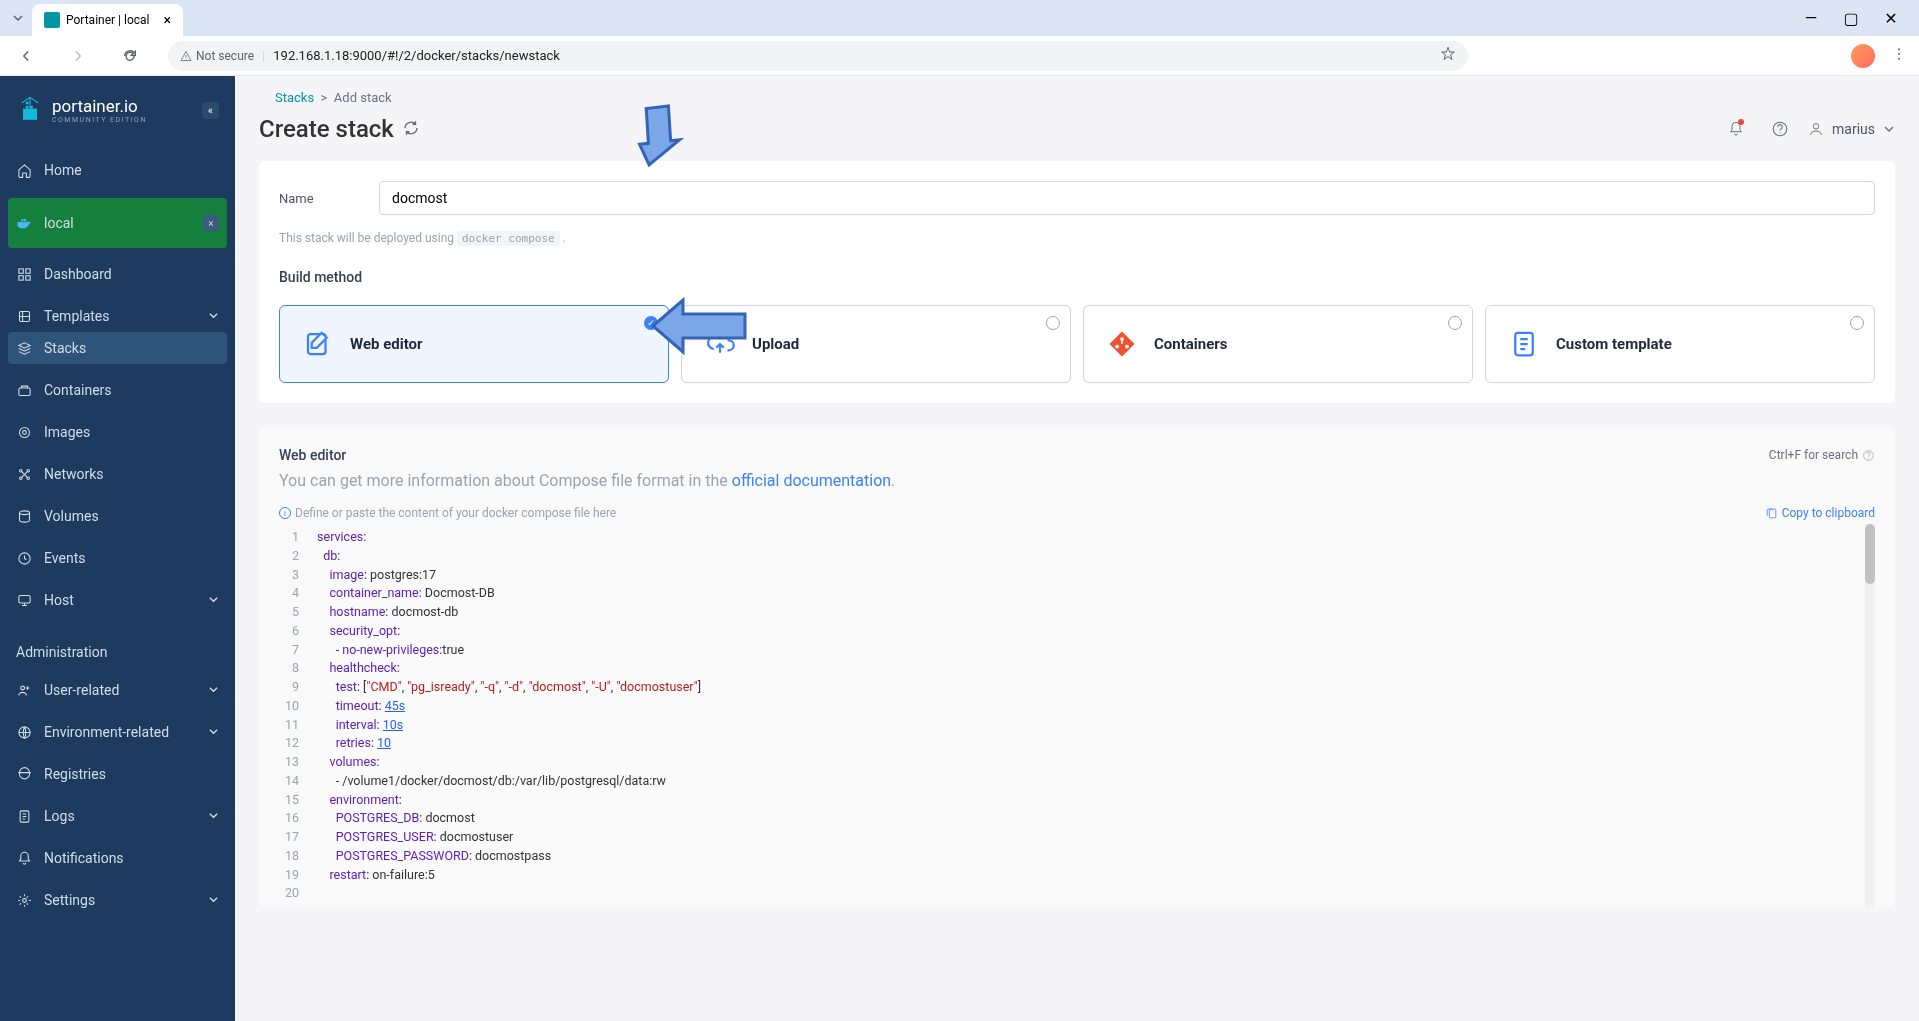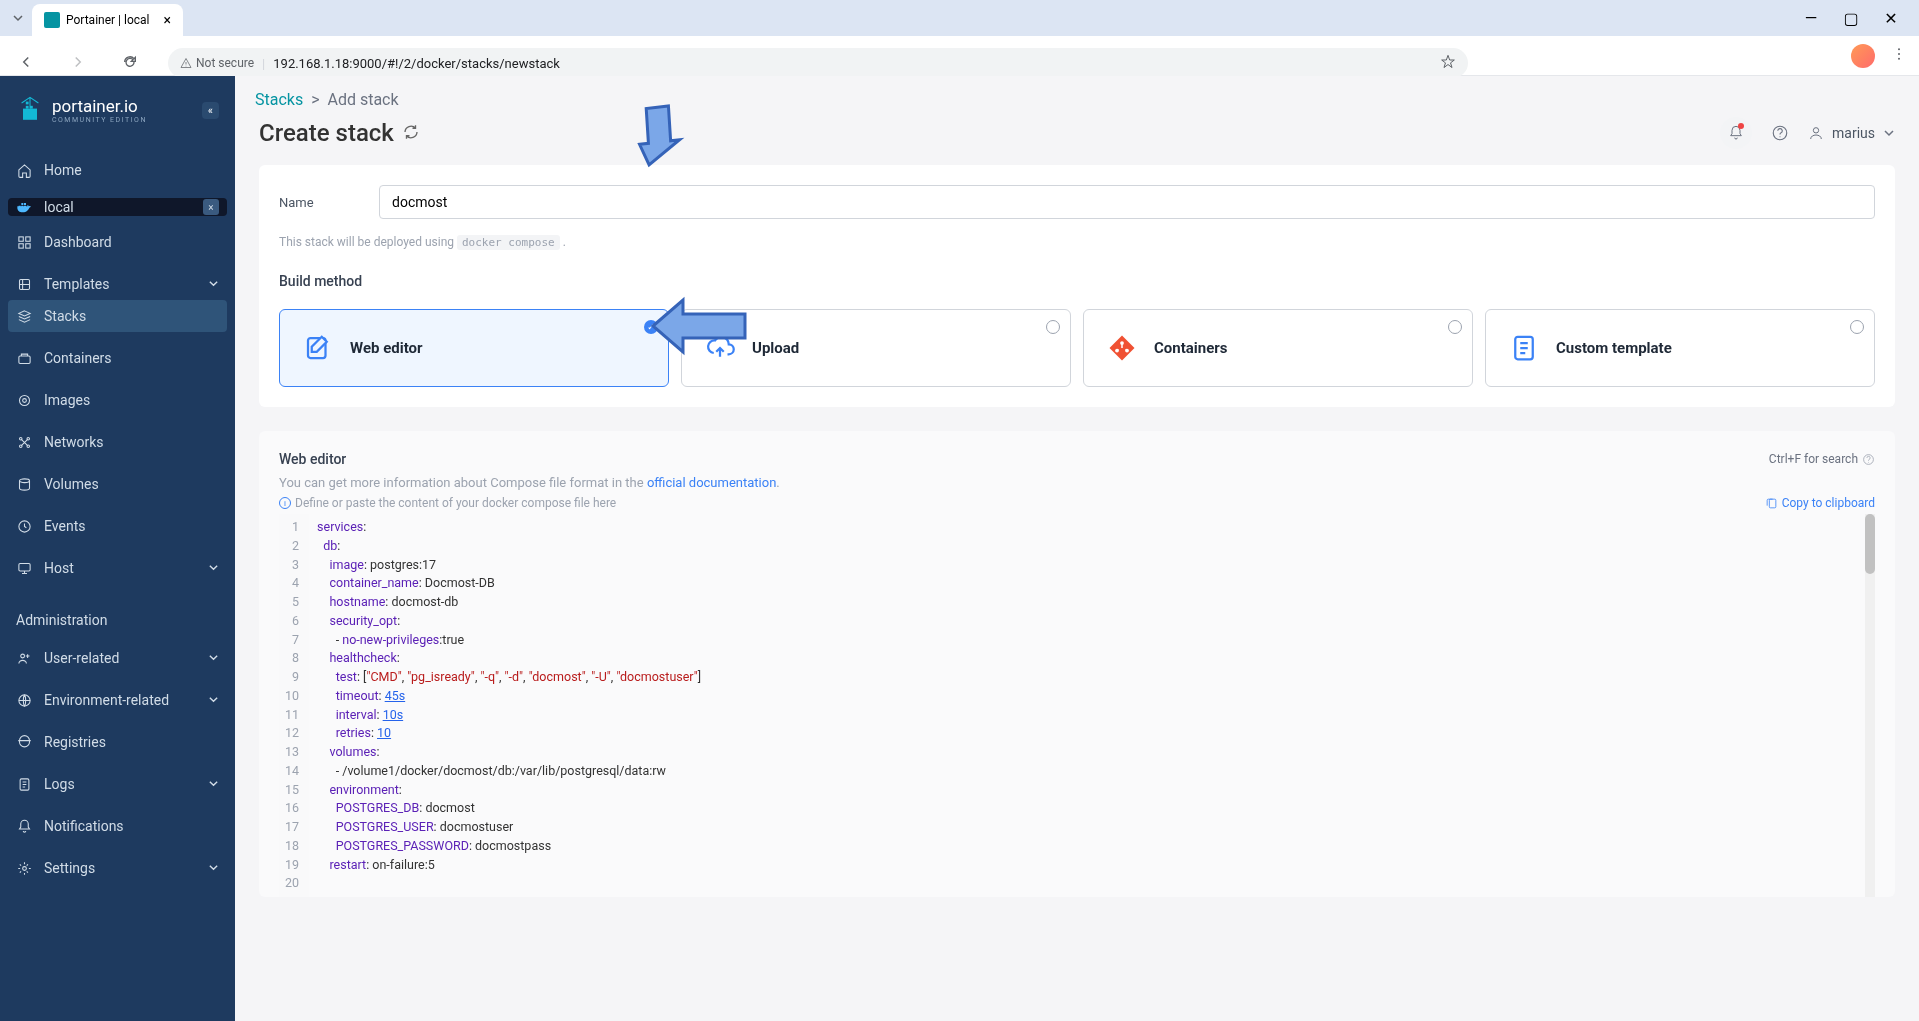--- a/index.html
+++ b/index.html
@@ -7,50 +7,50 @@
 
 
 .browser-chrome { background: #dce5f3; height: 36px; display: flex; align-items: center; padding: 0 8px; }
 .chrome-dropdown { width: 20px; height: 20px; display: flex; align-items: center; justify-content: center; cursor: pointer; }
 .tab { background: #fff; border-radius: 8px 8px 0 0; padding: 6px 12px; margin-left: 4px; display: flex; align-items: center; gap: 6px; font-size: 12px; height: 32px; margin-top: 4px; }
 .tab-icon { width: 16px; height: 16px; background: #0694a2; border-radius: 2px; }
 .tab-close { margin-left: 8px; cursor: pointer; font-size: 14px; }
 .chrome-right { margin-left: auto; display: flex; gap: 16px; padding-right: 8px; }
 .chrome-btn { width: 24px; height: 24px; display: flex; align-items: center; justify-content: center; cursor: pointer; }
 
-.url-bar-row { background: #fff; height: 40px; display: flex; padding: 12px 12px; gap: 24px; border-bottom: 1px solid #e5e7eb; }
+.url-bar-row { background: #fff; height: 40px; display: flex; align-items: center; padding: 12px 12px; gap: 24px; border-bottom: 1px solid #e5e7eb; }
 .nav-btn { width: 28px; height: 28px; display: flex; align-items: center; justify-content: center; cursor: pointer; color: #5f6368; }
 .url-bar { flex: 1; max-width: 1300px; background: #f1f3f4; border-radius: 16px; height: 30px; display: flex; align-items: center; padding: 0 12px; gap: 8px; font-size: 13px; color: #5f6368; }
 .security-badge { display: flex; align-items: center; gap: 4px; font-size: 12px; }
 .url-text { color: #202124; }
 .star-icon { margin-left: auto; cursor: pointer; }
 .url-right { margin-left: auto; display: flex; align-items: center; gap: 16px; }
 .avatar-chrome { width: 24px; height: 24px; border-radius: 50%; background: linear-gradient(135deg, #ff9a56, #ff6b6b); }
 .menu-dots { cursor: pointer; }
 
 
 .app { display: flex; height: calc(100vh - 76px); }
 .sidebar { width: 235px; background: #1e3a5f; color: #fff; display: flex; flex-direction: column; padding: 12px 0; }
 .logo-row { display: flex; align-items: center; padding: 8px 16px; gap: 8px; }
 .logo-icon { width: 28px; height: 28px; }
 .logo-text { display: flex; flex-direction: column; }
 .logo-main { font-size: 17px; font-weight: 400; color: #fff; }
 .logo-sub { font-size: 7px; letter-spacing: 1.5px; color: #8ca5bf; }
 .collapse-btn { margin-left: auto; background: #2a4a6f; border-radius: 4px; padding: 2px 6px; cursor: pointer; font-size: 11px; }
 .nav-item { display: flex; align-items: center; padding: 8px 16px; gap: 12px; font-size: 14px; cursor: pointer; color: #d1dce7; margin-top: 10px; }
 .nav-item.active { background: #2f5479; border-radius: 4px; margin: 0 8px; padding: 8px 8px; }
-.nav-item.local-active { background: #0f172a; border-radius: 4px; margin: 4px 8px; padding: 0 8px; }
+.nav-item.local-active { background: #15803d; border-radius: 4px; margin: 4px 8px; padding: 16px 8px; }
 .nav-item .chev { margin-left: auto; }
 .nav-icon { width: 16px; display: flex; justify-content: center; }
 .nav-section { padding: 12px 16px 4px; font-size: 14px; color: #d1dce7; }
 .local-close { margin-left: auto; background: #3a5a7f; border-radius: 3px; width: 16px; height: 16px; display:flex; align-items:center; justify-content:center; font-size: 10px; }
 
 
 .content { flex: 1; background: #f5f5f7; overflow-y: auto; position: relative; }
-.breadcrumb { padding: 14px 20px 0; font-size: 16px; color: #6b7280; }
+.breadcrumb { padding: 14px 40px 0; font-size: 13px; color: #6b7280; }
 .breadcrumb a { color: #0694a2; text-decoration: none; }
 .page-header { display: flex; align-items: center; padding: 8px 24px 16px; }
 .page-title { font-size: 24px; font-weight: 500; color: #333; display: flex; align-items: center; gap: 8px; }
 .refresh-icon { cursor: pointer; }
 .header-right { margin-left: auto; display: flex; align-items: center; gap: 12px; }
 .header-btn { width: 32px; height: 32px; border-radius: 50%; display: flex; align-items: center; justify-content: center; cursor: pointer; color: #6b7280; }
 .header-btn.bell { background: #f3f4f6; position: relative; }
 .bell-dot { position: absolute; top: 6px; right: 8px; width: 6px; height: 6px; background: #ef4444; border-radius: 50%; }
 .user-menu { display: flex; align-items: center; gap: 8px; cursor: pointer; color: #4b5563; font-size: 14px; }
 
@@ -68,21 +68,21 @@
 .build-card.selected { border-color: #3b82f6; background: #eff6ff; }
 .build-icon { width: 36px; height: 36px; display: flex; align-items: center; justify-content: center; }
 .build-title { font-size: 15px; font-weight: 700; color: #1f2937; }
 .build-radio { position: absolute; top: 10px; right: 10px; width: 14px; height: 14px; border: 1.5px solid #9ca3af; border-radius: 50%; }
 .build-check { position: absolute; top: 10px; right: 10px; width: 14px; height: 14px; background: #3b82f6; border-radius: 50%; display: flex; align-items: center; justify-content: center; color: #fff; font-size: 9px; }
 
 .editor-card { background: #fafafb; margin: 0 24px 24px; border-radius: 6px; padding: 20px 20px 0; }
 .editor-header { display: flex; align-items: center; margin-bottom: 8px; }
 .editor-title { font-size: 14px; font-weight: 500; color: #374151; }
 .editor-search { margin-left: auto; font-size: 12px; color: #6b7280; display: flex; align-items: center; gap: 4px; }
-.editor-hint { font-size: 13px; color: #9ca3af; margin-bottom: 6px; }
+.editor-hint { font-size: 16px; color: #9ca3af; margin-bottom: 16px; }
 .editor-hint a { color: #3b82f6; text-decoration: none; }
 .editor-toolbar { display: flex; align-items: center; margin-bottom: 4px; font-size: 12px; }
 .toolbar-left { display: flex; align-items: center; gap: 4px; color: #9ca3af; }
 .toolbar-right { margin-left: auto; color: #3b82f6; display: flex; align-items: center; gap: 4px; cursor: pointer; }
 .info-circle { width: 12px; height: 12px; border: 1px solid #3b82f6; border-radius: 50%; display: inline-flex; align-items: center; justify-content: center; font-size: 8px; color: #3b82f6; }
 
 .code-editor { display: flex; font-family: 'Menlo', 'Consolas', monospace; font-size: 12.5px; line-height: 1.5; position: relative; }
 .gutter { background: #f9f9fa; color: #9ca3af; text-align: right; padding: 4px 10px 4px 6px; user-select: none; }
 .code { padding: 4px 8px; white-space: pre; flex: 1; color: #333; overflow-x: auto; }
 .code .kw { color: #5b21b6; }

